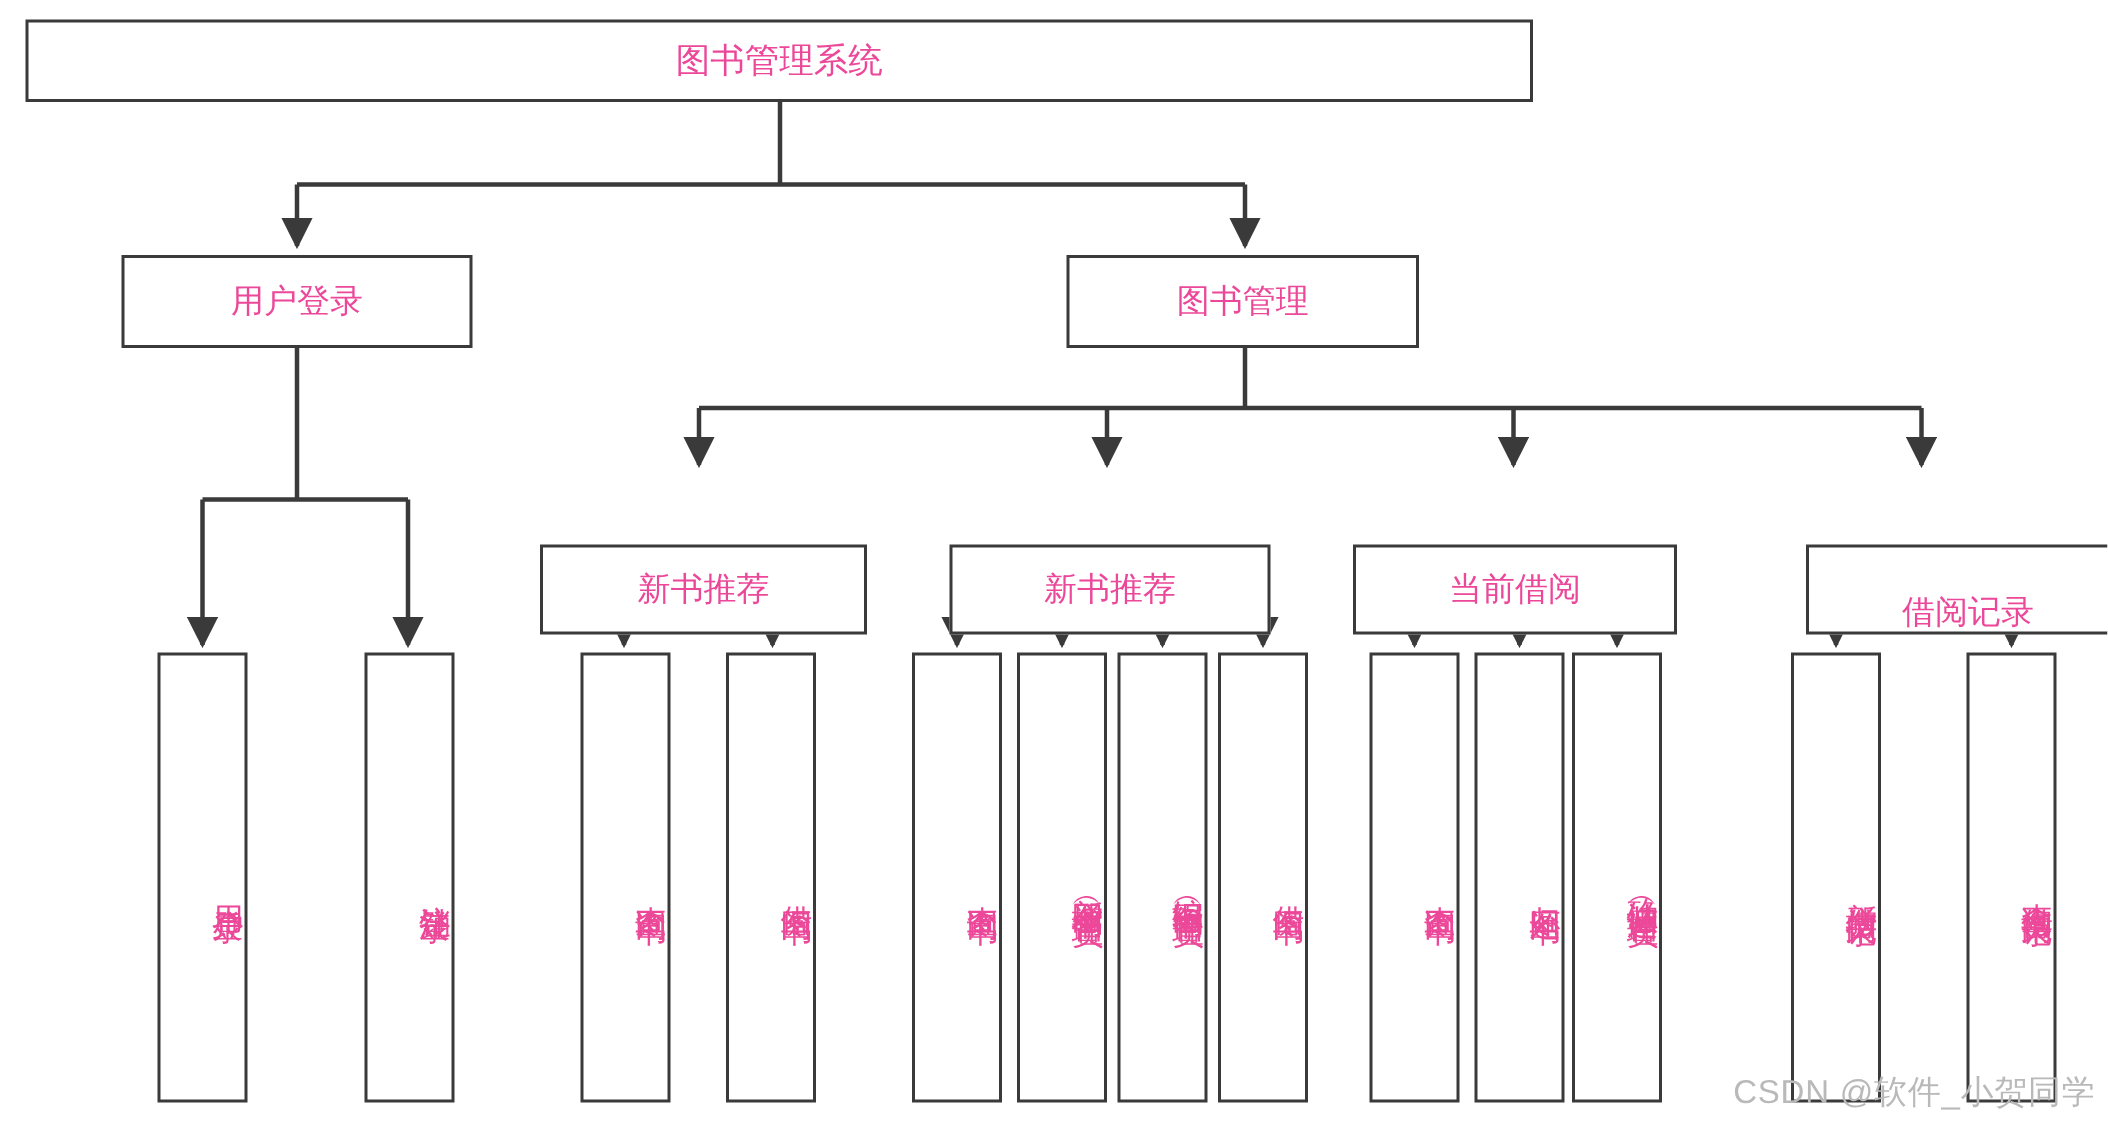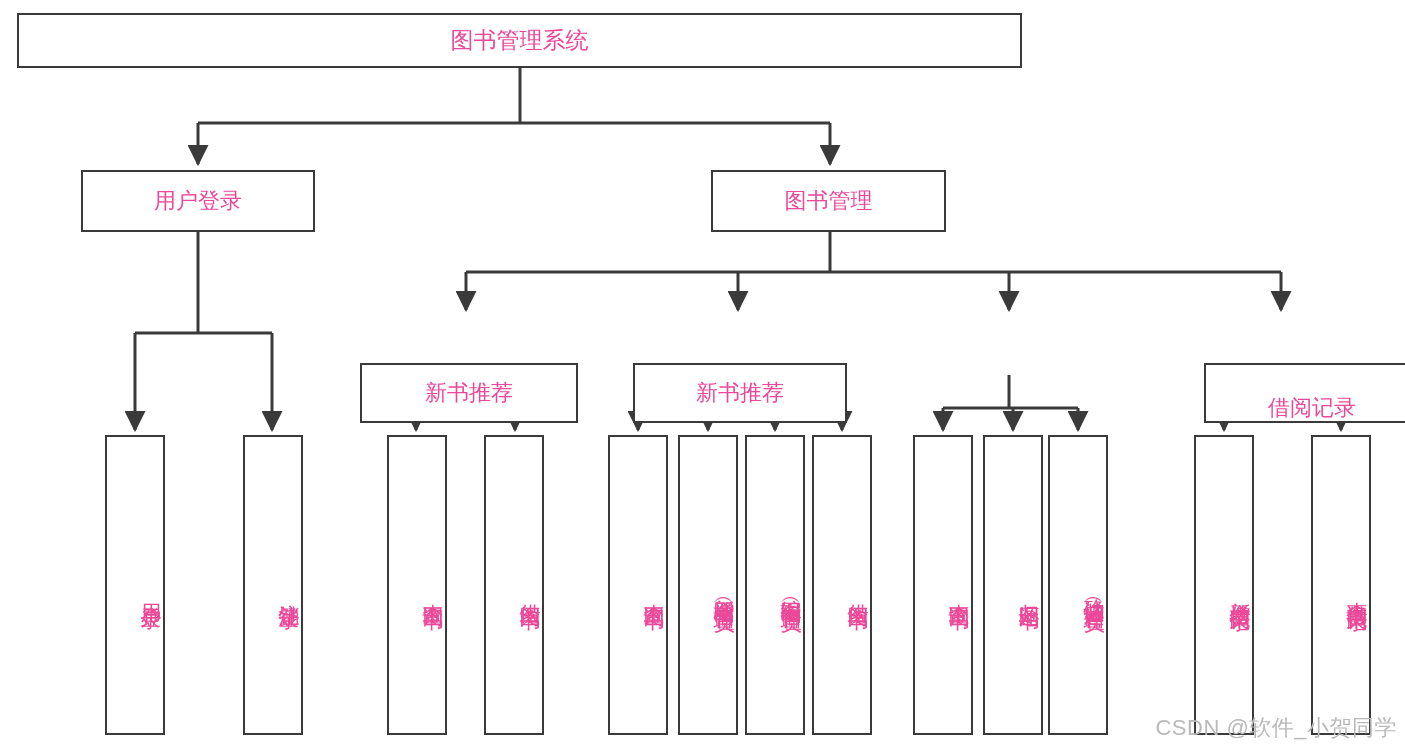--- a/index.html
+++ b/index.html
@@ -144,20 +144,23 @@
   </div>
 
   <div class="node node-l3" style="left:360px; top:315px; width:218px; height:60px;">
     <span>新书推荐</span>
   </div>
 
   <div class="node node-l3" style="left:633px; top:315px; width:214px; height:60px;">
     <span>新书推荐</span>
   </div>
 
+  <div class="node node-l3" style="left:902px; top:315px; width:216px; height:60px;">
+    <span>当前借阅</span>
+  </div>
 
   <div class="node node-l3" style="left:1204px; top:315px; width:216px; height:60px;align-items:flex-end;">
     <span>借阅记录</span>
   </div>
 
   <div class="node node-leaf" style="left:105px; top:435px; width:60px; height:300px;">
     <span class="leaf-text">用户登录</span>
   </div>
 
   <div class="node node-leaf" style="left:243px; top:435px; width:60px; height:300px;">

